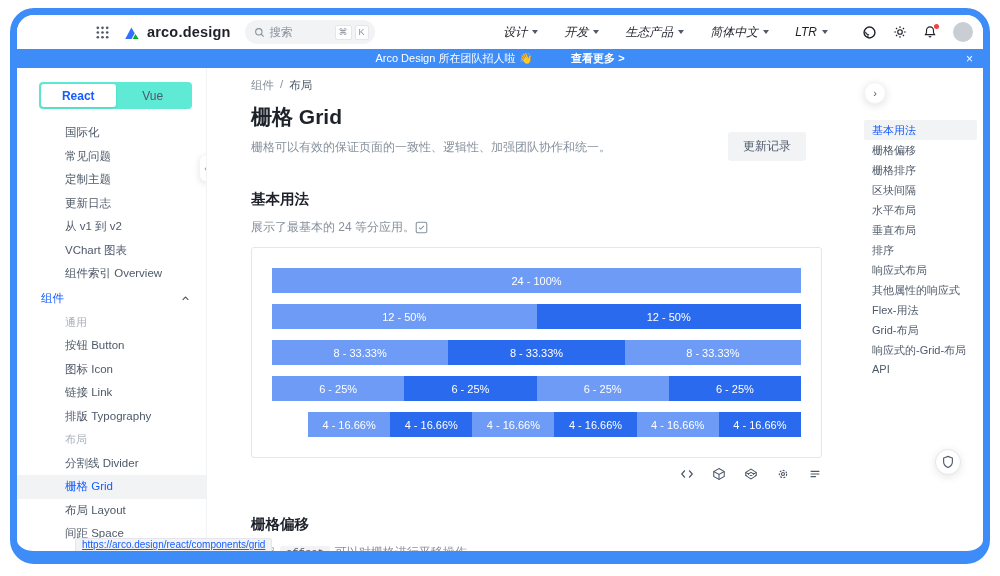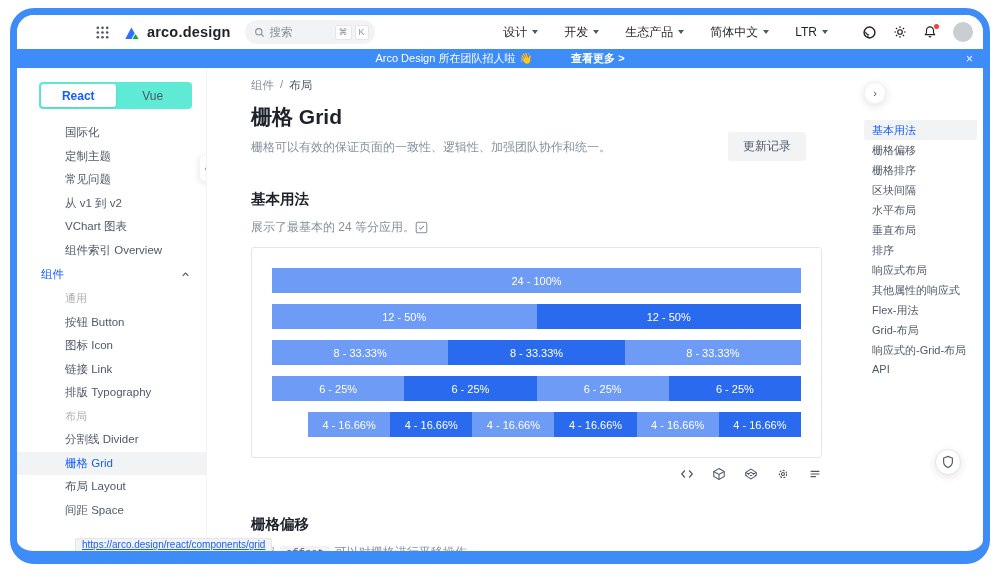--- a/index.html
+++ b/index.html
@@ -14,21 +14,21 @@
   .icon { display:inline-flex; align-items:center; justify-content:center; color:#4E5969; }
   .icon svg { display:block; }
   .logo { display:flex; align-items:center; gap:6px; font-weight:bold; font-size:14.5px; color:#1D2129; letter-spacing:.2px; }
   .search { width:130px; height:24px; border-radius:13px; background:#F2F3F5; display:flex; align-items:center; padding:0 6px 0 9px; gap:5px; }
   .search .ph { font-size:11.5px; color:#86909C; }
   .keys { margin-left:auto; display:flex; gap:3px; }
   .key { min-width:14px; height:15px; padding:0 3px; background:#fff; border:1px solid #E5E6EB; border-radius:2px;
          font-size:9px; color:#86909C; display:flex; align-items:center; justify-content:center; }
   .top-spacer { flex:1; }
   .menus { display:flex; align-items:center; gap:26px; font-size:12px; color:#1D2129; white-space:nowrap; }
-  .menu-item { display:flex; align-items:center; gap:5px; cursor:pointer; }
+  .menu-item { display:flex; align-items:center; gap:5px; cursor:pointer;font-style:italic; }
   .caret { width:0; height:0; border-left:3.5px solid transparent; border-right:3.5px solid transparent; border-top:4.5px solid #4E5969; }
   .top-actions { display:flex; align-items:center; gap:16px; margin-left:20px; }
   .bell-wrap { position:relative; }
   .bell-dot { position:absolute; top:-1px; right:-2px; width:5px; height:5px; border-radius:50%; background:#F53F3F; }
   .avatar { width:20px; height:20px; border-radius:50%; background:#C9CDD4; }
 
   
   .banner { flex:0 0 19px; background:var(--frame); color:#fff; font-size:11px; display:flex; align-items:center; justify-content:center; gap:38px; position:relative; }
   .banner .emoji { color:#FFD666; margin-left:4px; }
   .banner .more { font-weight:bold; cursor:pointer; }
@@ -187,22 +187,23 @@
 
     <div class="content">
 
       <div class="sidebar">
         <div class="tabs">
             <div class="tab active">React</div>
             <div class="tab">Vue</div>
           </div>
         <div id="side-menu">
             <div class="side-item">国际化</div>
+            <div class="side-item">常见问题</div>
             <div class="side-item">定制主题</div>
-            <div class="side-item">常见问题</div>
+            <div class="side-item">更新日志</div>
             <div class="side-item">从 v1 到 v2</div>
             <div class="side-item">VChart 图表</div>
             <div class="side-item">组件索引 Overview</div>
             <div class="side-section">
               <span>组件</span>
               <span class="icon">
                 <svg width="9" height="9" viewBox="0 0 16 16" fill="none" stroke="#4E5969" stroke-width="2">
                   <path d="M3 10.5 8 5.5l5 5"></path>
                 </svg>
               </span>

